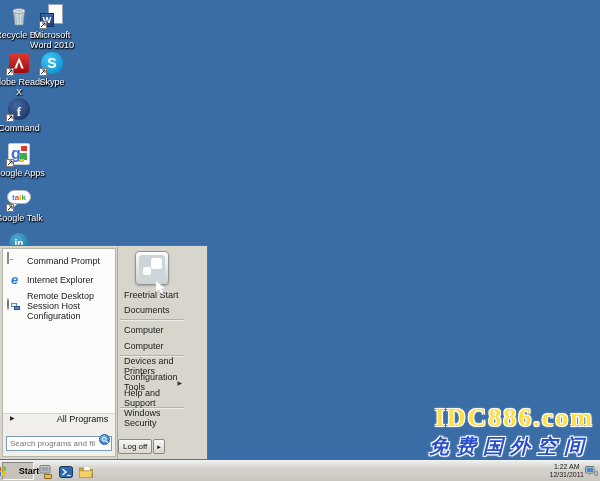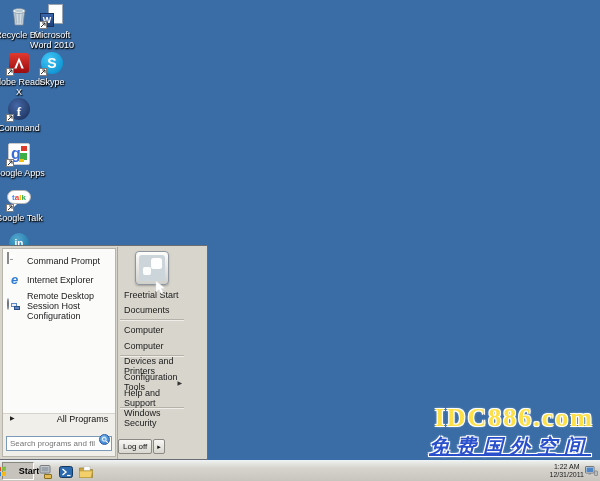--- a/index.html
+++ b/index.html
@@ -76,21 +76,21 @@
   .flag i { display:block; }
   .tb-ic { position:absolute; top:2px; width:18px; height:17px; background:transparent; border:none; display:flex; align-items:center; justify-content:center; padding:0; }
   #tb-server { left:36px; } #tb-ps { left:57px; } #tb-exp { left:77px; }
   #tray { position:absolute; right:16px; top:2px; text-align:center; font-size:7px; line-height:8px; color:#1a1a1a; cursor:default; }
   #tray-net { position:absolute; right:2px; top:5px; }
 
   
   .wm { position:absolute; z-index:40; font-family:"Liberation Serif",serif; font-weight:bold; pointer-events:none;
         text-shadow:-1px -1px 0 #fff,1px -1px 0 #fff,-1px 1px 0 #fff,1px 1px 0 #fff,0 0 3px #fff; }
   #wm1 { right:6px; top:403px; font-size:26px; letter-spacing:2px; color:#fde047; }
-  #wm2 { right:9px; top:433px; font-size:20px; letter-spacing:7px; color:#2b50cc; font-style:italic;text-decoration:underline; }
+  #wm2 { right:9px; top:433px; font-size:20px; letter-spacing:7px; color:#2b50cc; font-style:italic; }
 
   #cursor { position:absolute; left:155px; top:281px; z-index:25; }
 </style>
 </head>
 <body>
 
 <div id="screen">
 
   <div class="dicon" id="d-recycle">
     <div class="art">

